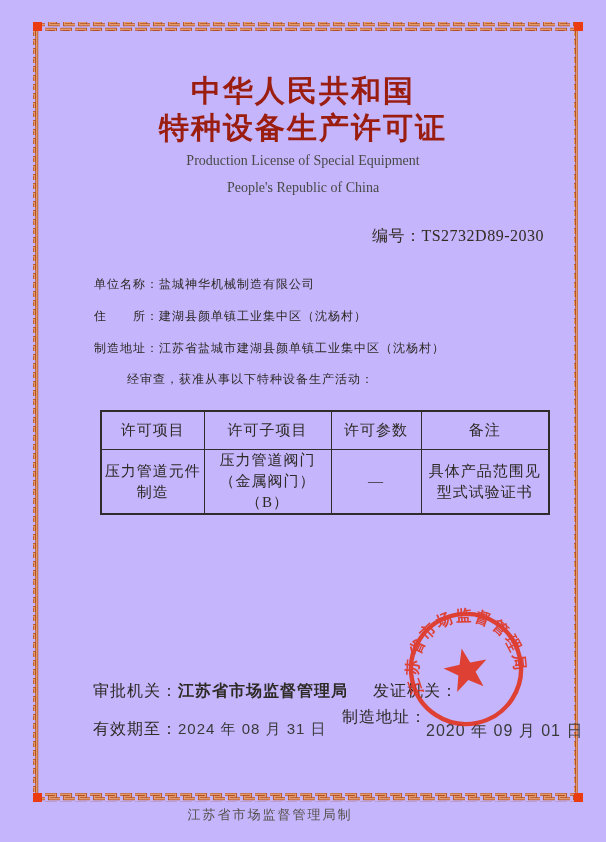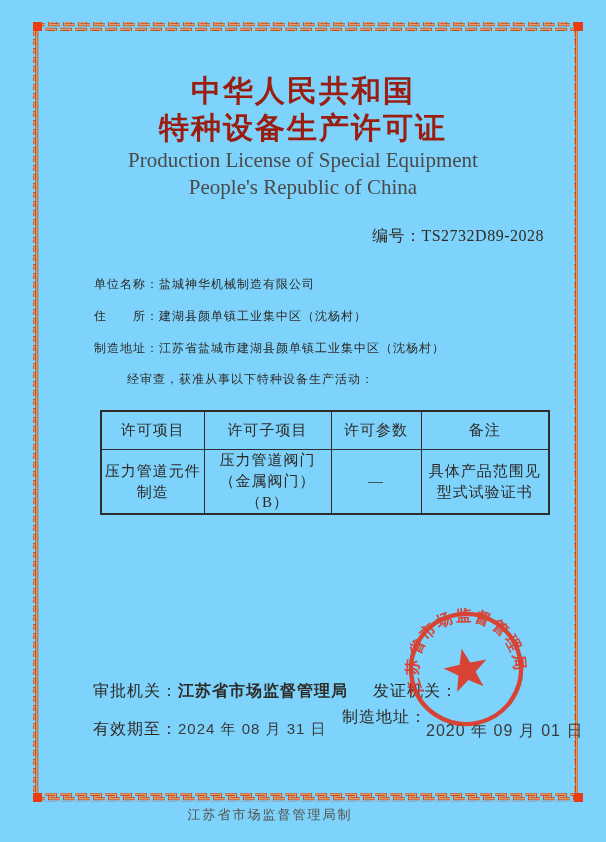--- a/index.html
+++ b/index.html
@@ -1,28 +1,28 @@
 <!DOCTYPE html>
 <html><head>
 <meta charset="utf-8">
 <style>
   html,body{margin:0;padding:0;}
   .page{
     position:relative;
     width:606px;height:842px;
-    background:#7dd3fc;
+    background:#c4b5fd;
     font-family:"Liberation Serif","DejaVu Serif",serif;
     color:#2e2a26;
     overflow:hidden;
   }
   .border-svg{position:absolute;left:0;top:0;}
   
   .title-block{position:absolute;left:0;top:72px;width:606px;text-align:center;}
   .title-cn{font-size:30px;font-weight:bold;color:#9a1d0f;letter-spacing:2px;line-height:37px;}
-  .title-en{font-size:21px;color:#4a4a48;line-height:25px;margin-top:2px;}
+  .title-en{font-size:14px;color:#4a4a48;line-height:25px;margin-top:2px;}
   
   .license-no{position:absolute;top:226px;right:62px;font-size:16px;letter-spacing:0.5px;color:#332a22;}
   
   .info-block{position:absolute;left:94px;top:268px;width:470px;font-size:12px;}
   .info-line{height:32px;line-height:32px;letter-spacing:1px;white-space:nowrap;}
   .info-note{height:30px;line-height:30px;padding-left:33px;letter-spacing:1px;}
   
   .lic-table{position:absolute;left:100px;top:410px;border-collapse:collapse;table-layout:fixed;}
   .lic-table td,.lic-table th{
     border:1px solid #2f2d2b;text-align:center;vertical-align:middle;
@@ -69,21 +69,21 @@
   </svg>
 
   <div class="title-block">
     <div class="title-cn">中华人民共和国</div>
     <div class="title-cn">特种设备生产许可证</div>
     <div class="title-en">Production License of Special Equipment</div>
     <div class="title-en">People's Republic of China</div>
   </div>
 
   <div class="license-no">
-    <span>编号：</span><span>TS2732D89-2028</span>
+    <span>编号：</span><span>TS2732D89-2030</span>
   </div>
 
   <div class="info-block">
     <div class="info-line">
       <span>单位名称：</span><span>盐城神华机械制造有限公司</span>
     </div>
     <div class="info-line">
       <span>住　　所：</span><span>建湖县颜单镇工业集中区（沈杨村）</span>
     </div>
     <div class="info-line">

